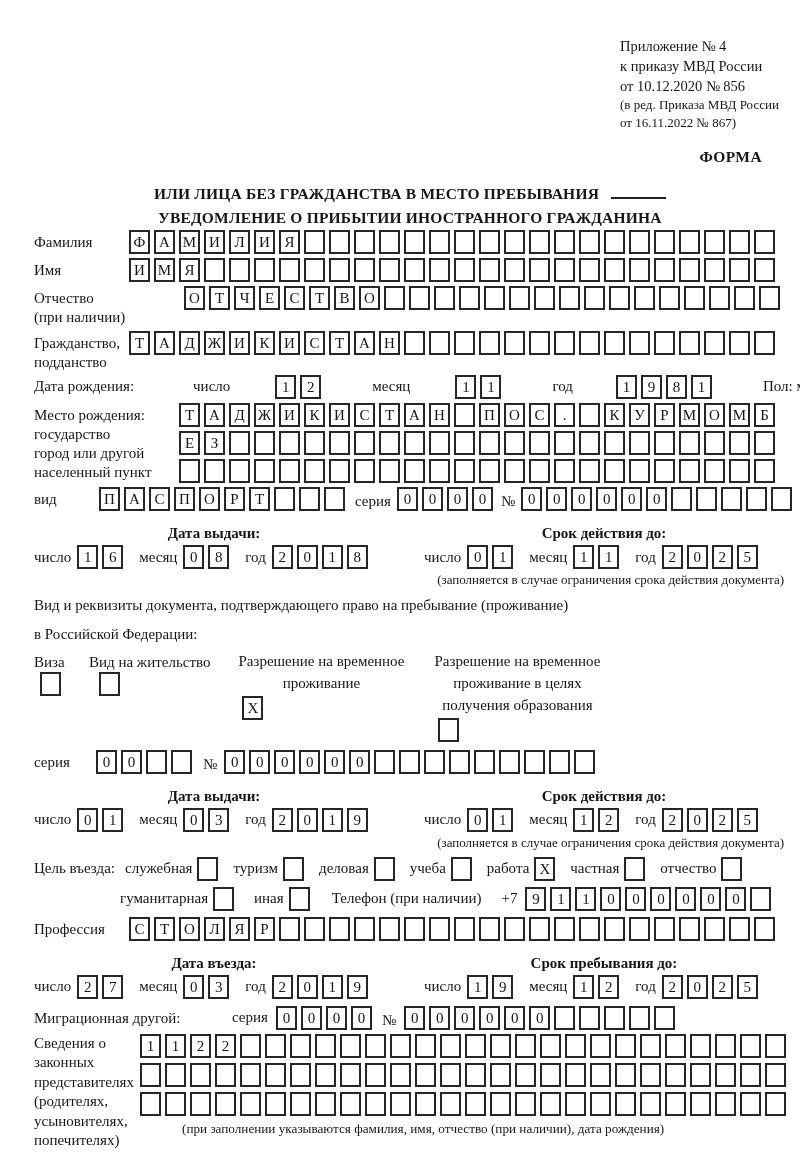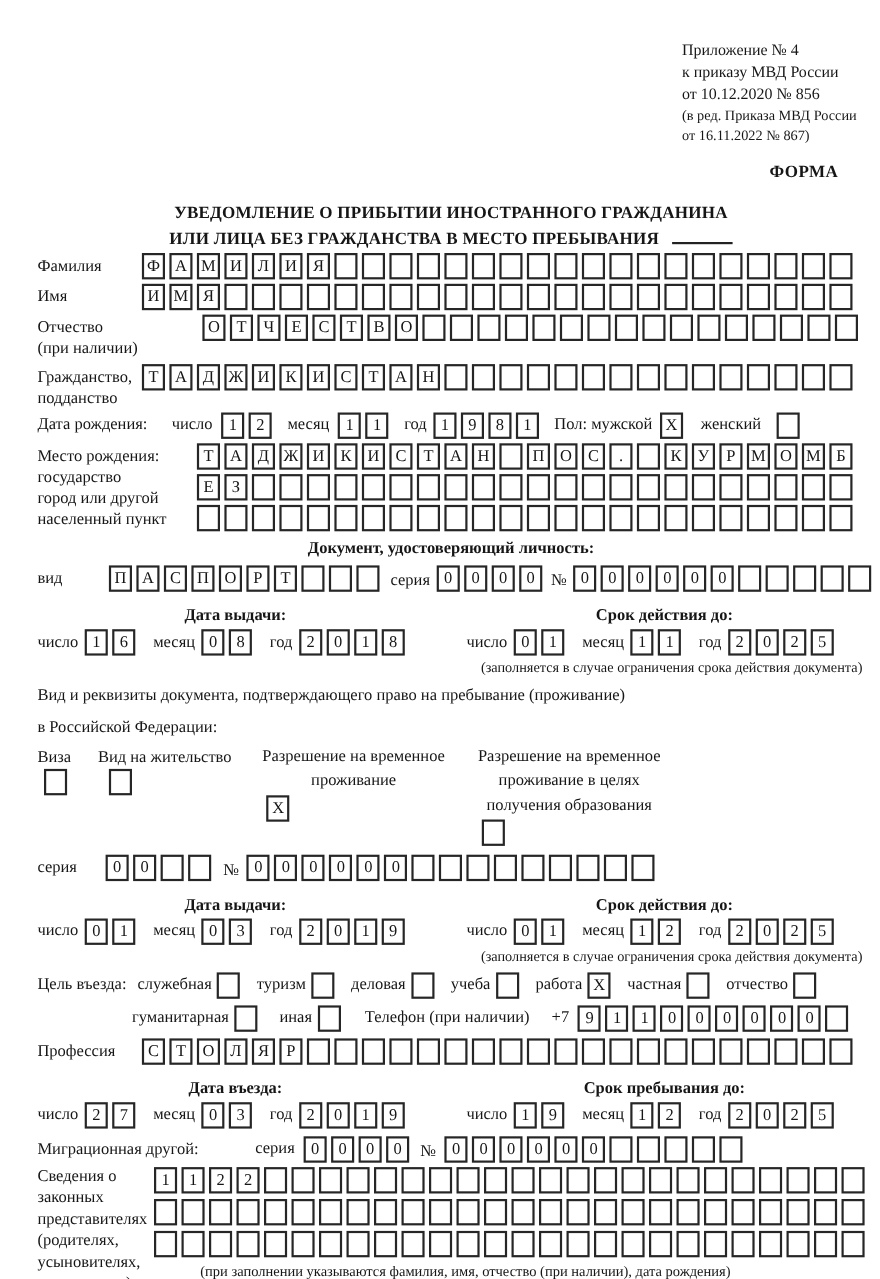--- a/index.html
+++ b/index.html
@@ -65,22 +65,22 @@
   <div class="hdr">
     <div>Приложение № 4</div>
     <div>к приказу МВД России</div>
     <div>от 10.12.2020 № 856</div>
     <div class="small">(в ред. Приказа МВД России</div>
     <div class="small">от 16.11.2022 № 867)</div>
   </div>
   <div class="forma">ФОРМА</div>
 
   <div class="title">
+    <div><span>ИЛИ ЛИЦА БЕЗ ГРАЖДАНСТВА В МЕСТО ПРЕБЫВАНИЯ</span><span class="blank-line"></span></div>
     <div>УВЕДОМЛЕНИЕ О ПРИБЫТИИ ИНОСТРАННОГО ГРАЖДАНИНА</div>
-    <div><span>ИЛИ ЛИЦА БЕЗ ГРАЖДАНСТВА В МЕСТО ПРЕБЫВАНИЯ</span><span class="blank-line"></span></div>
   </div>
 
 
   <div class="frow">
     <span class="flabel w95">Фамилия</span>
     <span class="boxes">
         <span class="cell">Ф</span>
         <span class="cell">А</span>
         <span class="cell">М</span>
         <span class="cell">И</span>
@@ -202,21 +202,21 @@
         <span class="cell"></span>
         <span class="cell"></span>
         <span class="cell"></span>
         <span class="cell"></span>
         <span class="cell"></span>
         <span class="cell"></span>
         <span class="cell"></span>
       </span>
   </div>
 
-  <div class="frow" style="margin-top:4px;">
+  <div class="frow" style="margin-top:4px;gap:37px;">
     <span class="inword" style="margin-right:22px">Дата рождения:</span>
     <span class="inword mr8">число</span>
     <span class="boxes mr10">
         <span class="cell">1</span>
         <span class="cell">2</span>
       </span>
     <span class="inword mr8">месяц</span>
     <span class="boxes mr10">
         <span class="cell">1</span>
         <span class="cell">1</span>
@@ -320,21 +320,20 @@
           <span class="cell"></span>
           <span class="cell"></span>
           <span class="cell"></span>
           <span class="cell"></span>
           <span class="cell"></span>
           <span class="cell"></span>
         </span>
     </span>
   </div>
 
-  <div class="doc-head">Документ, удостоверяющий личность:</div>
 
   <div class="frow">
     <span class="flabel w65">вид</span>
     <span class="boxes">
         <span class="cell">П</span>
         <span class="cell">А</span>
         <span class="cell">С</span>
         <span class="cell">П</span>
         <span class="cell">О</span>
         <span class="cell">Р</span>

